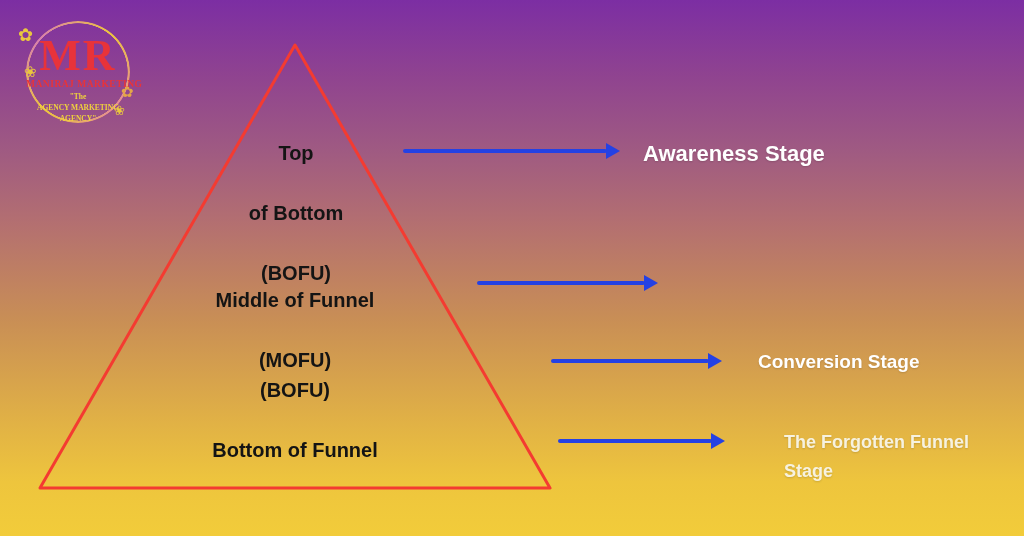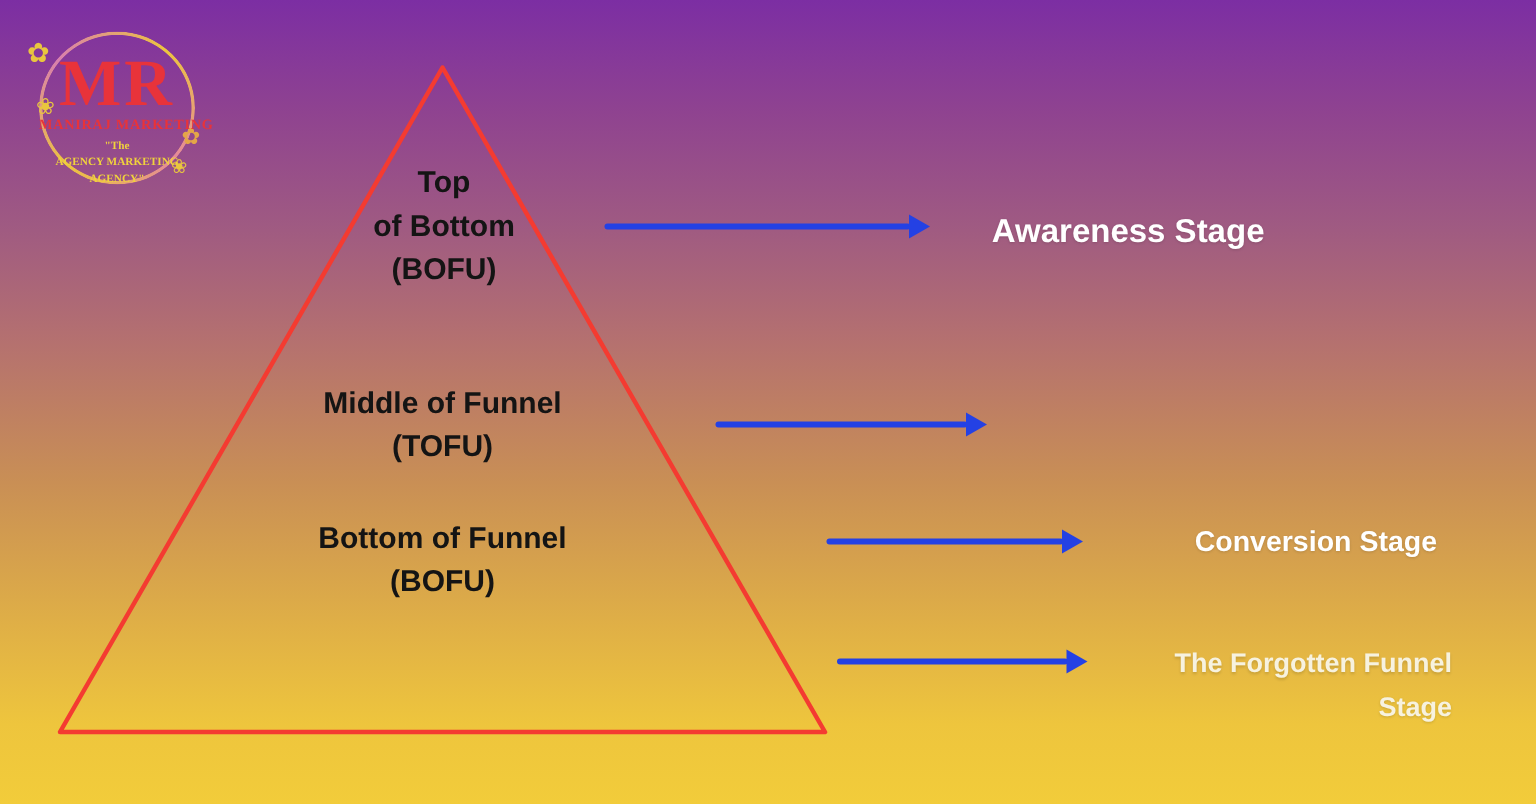--- a/index.html
+++ b/index.html
@@ -38,47 +38,47 @@
   }
   .tagline span{ display:block; }
 
   
   svg.pyramid{ position:absolute; left:0; top:0; pointer-events:none; }
 
   .tier{
     position:absolute; transform:translateX(-50%); text-align:center;
     color:#141414; font-weight:700; font-size:20px; line-height:29px; white-space:nowrap;
   }
-  .tier span{ display:block; }
+  .tier span{ display:block;margin-top:31px; }
   .tier.t1{ left:296px; top:108px; }
   .tier.t2{ left:295px; top:255px;text-align:center; }
   .tier.t3{ left:295px; top:345px; }
   .tier.t4{ left:296px; top:437px; }
 
   
   .arrow{ position:absolute; height:4px; background:#2441e4; border-radius:2px; }
   .arrow::after{
     content:""; position:absolute; right:-13px; top:50%; transform:translateY(-50%);
     width:0; height:0; border-left:14px solid #2441e4;
     border-top:8px solid transparent; border-bottom:8px solid transparent;
   }
   .arrow.a1{ left:403px; top:149px; width:204px; }
   .arrow.a2{ left:477px; top:281px; width:168px; }
   .arrow.a3{ left:551px; top:359px; width:158px; }
   .arrow.a4{ left:558px; top:439px; width:154px; }
 
   
   .stage{
-    position:absolute; text-align:right; color:#ffffff; font-weight:700;
+    position:absolute; text-align:left; color:#ffffff; font-weight:700;
     text-shadow:0 1px 2px rgba(0,0,0,0.15);
   }
   .stage.s1{ left:643px; top:140px; width:200px; font-size:22px; line-height:28px; }
   .stage.s2{ left:674px; top:268px; width:208px; font-size:22px; line-height:33px; }
   .stage.s3{ left:758px; top:350px; width:200px; font-size:19px; line-height:24px; }
-  .stage.s4{ left:734px; top:428px; width:234px; font-size:18px; line-height:29px; color:#f7f2df; }
+  .stage.s4{ left:784px; top:428px; width:234px; font-size:18px; line-height:29px; color:#f7f2df; }
 </style>
 </head>
 <body>
 
 <div class="canvas">
 
   <div class="logo">
     <div class="logo-ring"></div>
     <span class="flower f1">✿</span>
     <span class="flower f2">❀</span>
@@ -109,25 +109,25 @@
     <line x1="83" y1="413" x2="507" y2="413" stroke="url(#divGrad)" stroke-width="3.5" stroke-linecap="round"></line>
   </svg>
 
   <div class="tier t1">
     <span>Top</span>
     <span>of Bottom</span>
     <span>(BOFU)</span>
   </div>
   <div class="tier t2">
     <span>Middle of Funnel</span>
-    <span>(TOFU)</span>
+    <span>(MOFU)</span>
   </div>
   <div class="tier t3">
+    <span>(BOFU)</span>
     <span>Bottom of Funnel</span>
-    <span>(BOFU)</span>
   </div>
 
   <div class="arrow a1"></div>
   <div class="arrow a2"></div>
   <div class="arrow a3"></div>
   <div class="arrow a4"></div>
 
   <div class="stage s1">Awareness Stage</div>
   <div class="stage s3">Conversion Stage</div>
   <div class="stage s4">The Forgotten Funnel Stage</div>

